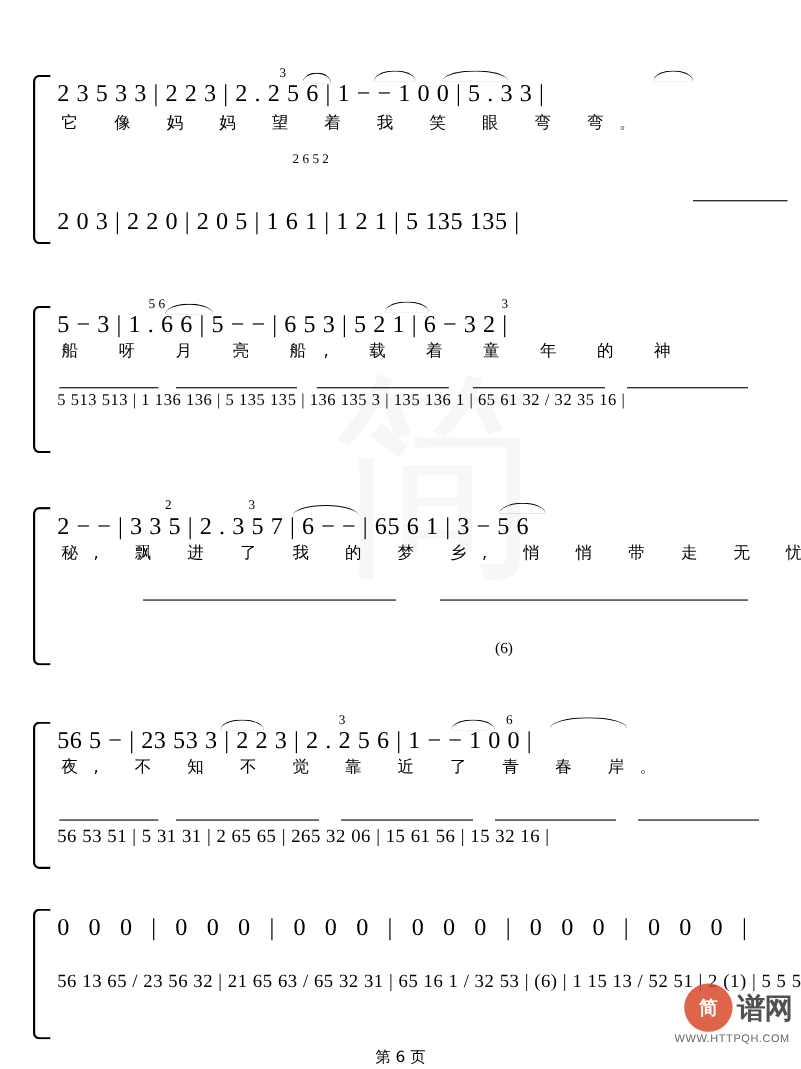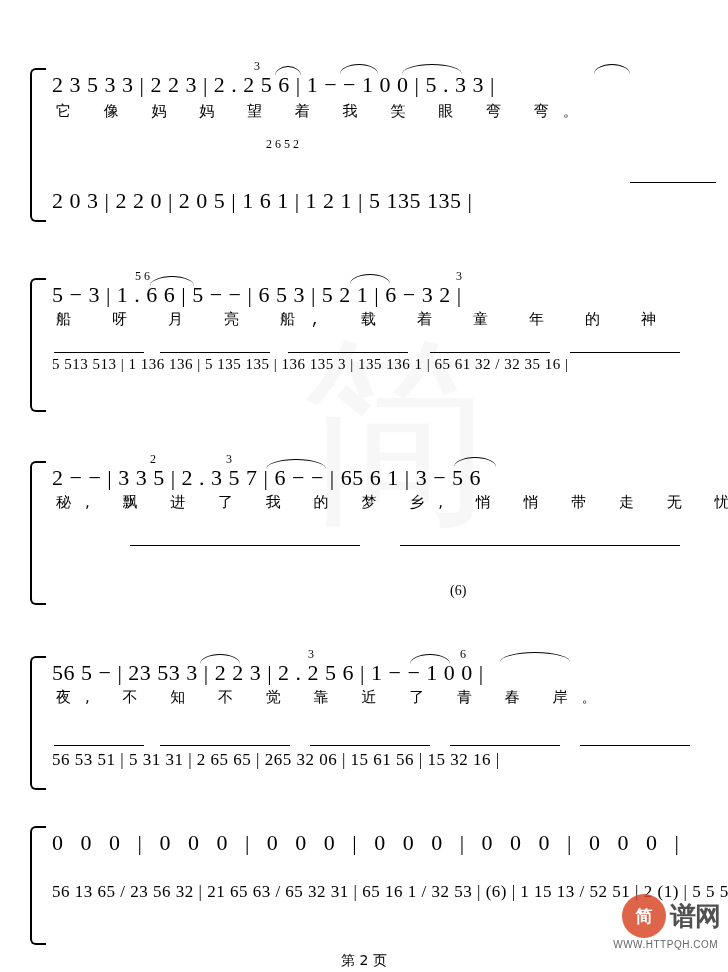--- a/index.html
+++ b/index.html
@@ -173,21 +173,21 @@
     <div class="brace" style="top:6px; height:130px;"></div>
 
     <div class="stave" style="top:10px;font-family:Liberation Serif, serif;">5 − 3 | 1 . 6 6 | 5 − − | 6 5 3 | 5 2 1 | 6 − 3 2 |</div>
 
     <div class="small-note" style="left:105px; top:-2px;">5 6</div>
     <div class="small-note" style="left:426px; top:-2px;">3</div>
 
     <div class="tie" style="left:120px; top:4px; width:44px;"></div>
     <div class="tie" style="left:320px; top:2px; width:40px;"></div>
 
-    <div class="lyrics" style="top:38px; letter-spacing:16px;font-family:Liberation Mono, monospace;">船 呀 月   亮 船,          载   着 童 年 的 神</div>
+    <div class="lyrics" style="top:38px; letter-spacing:16px;">船 呀 月   亮 船,          载   着 童 年 的 神</div>
 
     <div class="stave" style="top:84px; font-size:15px;">5 513 513 | 1 136 136 | 5 135 135 | 136 135 3 | 135 136 1 | 65 61 32 / 32 35 16 |</div>
     <div class="beam" style="left:24px; top:80px; width:90px;"></div>
     <div class="beam" style="left:130px; top:80px; width:110px;"></div>
     <div class="beam" style="left:258px; top:80px; width:120px;"></div>
     <div class="beam" style="left:400px; top:80px; width:120px;"></div>
     <div class="beam" style="left:540px; top:80px; width:110px;"></div>
   </div>
 
   <div class="system" style="top:455px; height:160px;">
@@ -238,15 +238,15 @@
 
     <div class="stave" style="top:62px; font-size:17px;">56 13 65 / 23 56 32 | 21 65 63 / 65 32 31 | 65 16 1 / 32 53 | (6) | 1 15 13 / 52 51 | 2 (1) | 5 5 5 / 1 1 3 |</div>
   </div>
 
   <div class="logo">
     <div class="logo-circle">简</div>
     <div class="logo-word">谱网</div>
   </div>
   <div class="logo-url">WWW.HTTPQH.COM</div>
 
-  <div class="pagefoot">第 2 页</div>
+  <div class="pagefoot">第 6 页</div>
 
 </div>
 
 </body></html>

